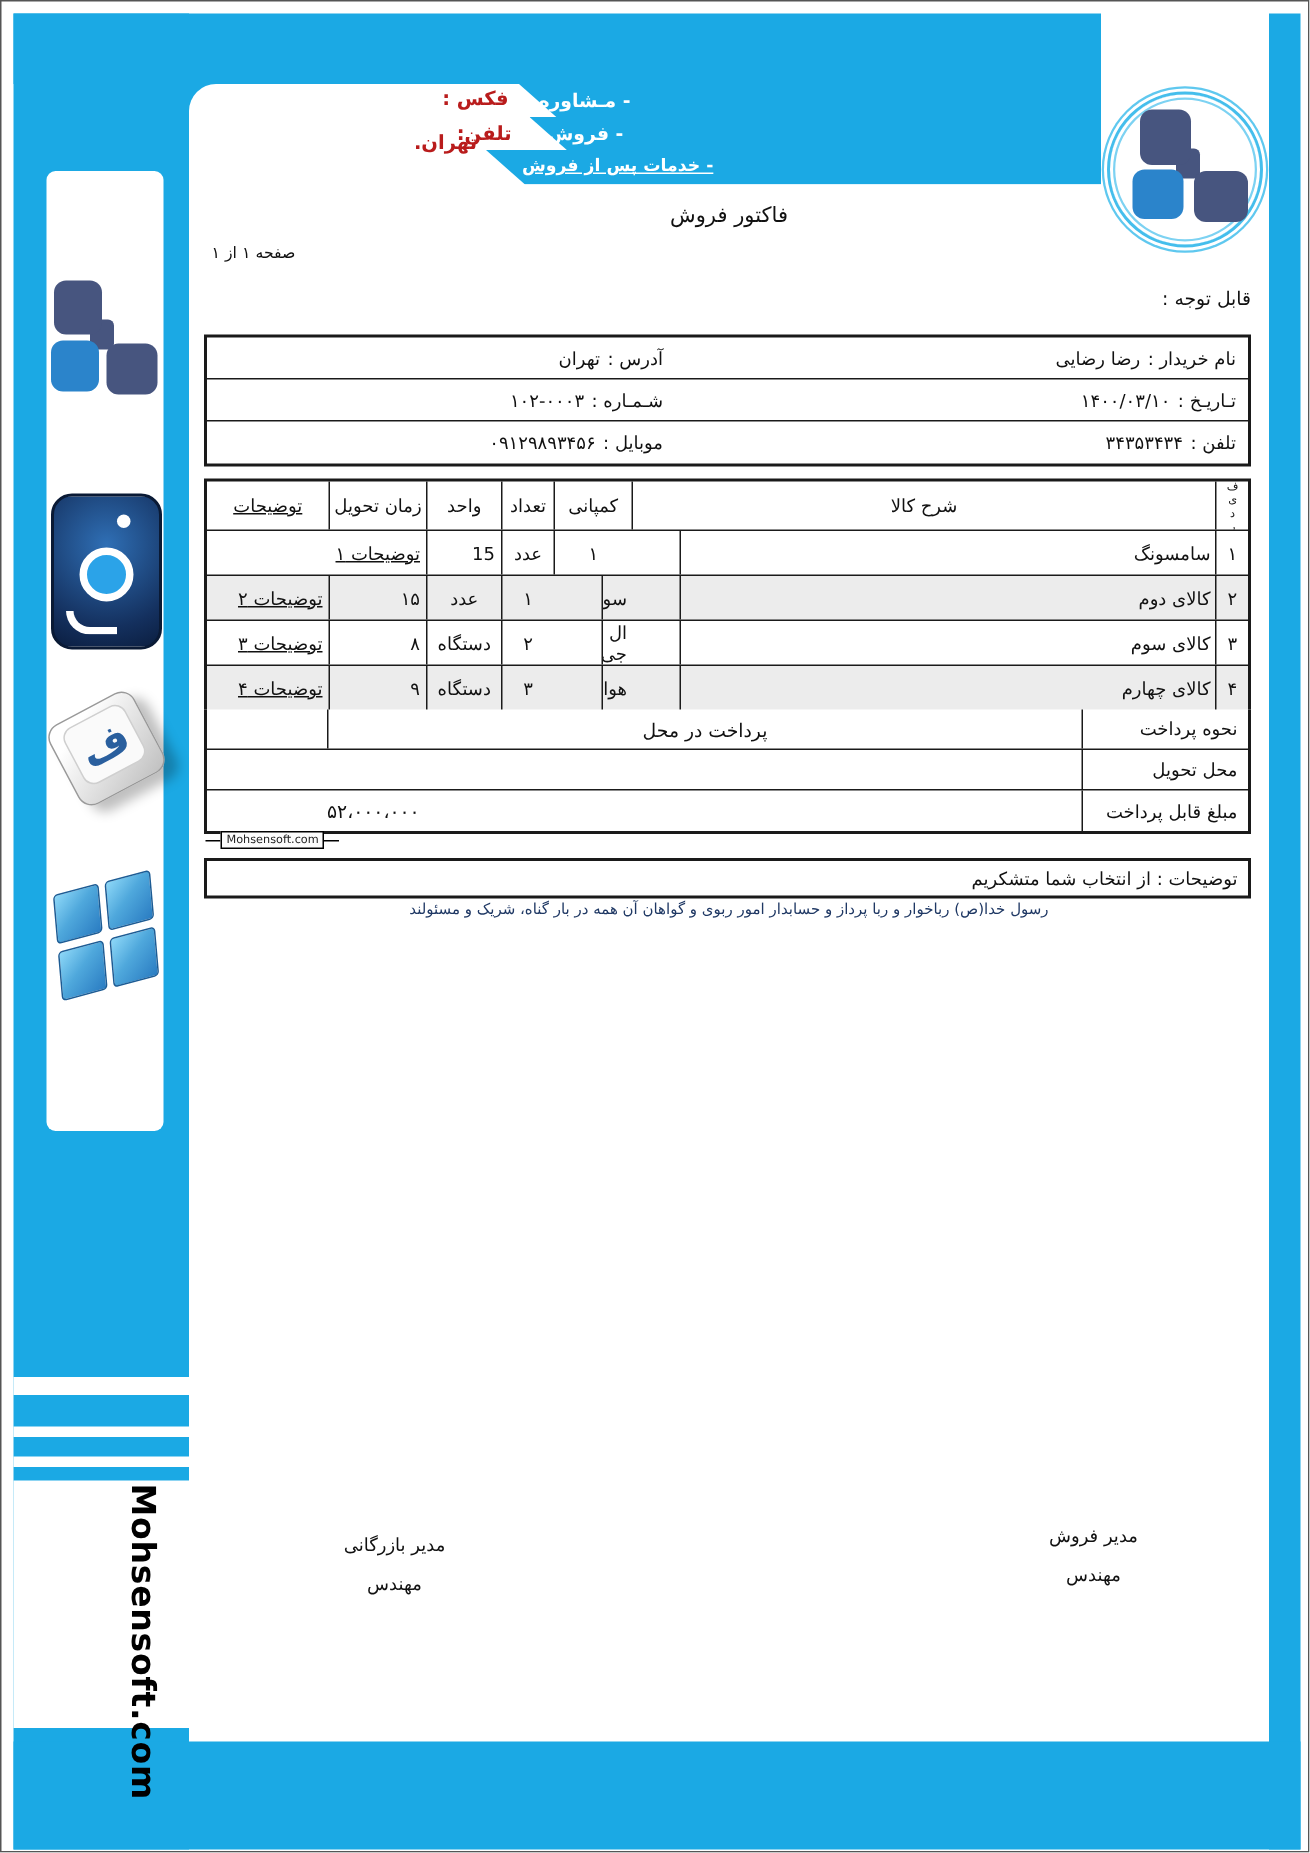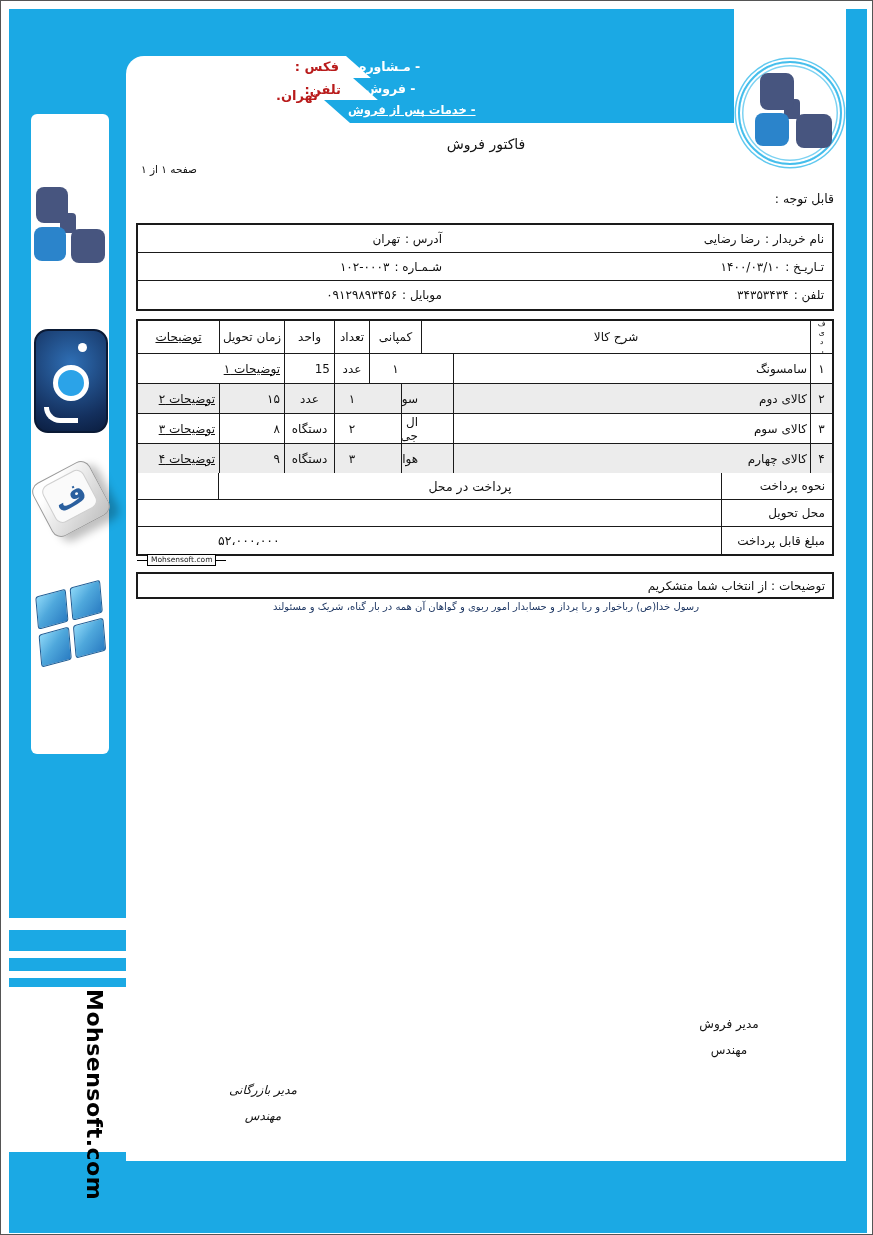--- a/index.html
+++ b/index.html
@@ -130,21 +130,21 @@
 
   
   #notes-box{left:135px;top:571px;width:698px;height:27px;border:2px solid #1a1a1a;
     direction:rtl;display:flex;align-items:center;padding-right:7px;font-size:12px;z-index:5;background:#fff;}
   #quote-line{left:125px;top:600px;width:720px;text-align:center;direction:rtl;
     font-size:10px;color:#1F3864;z-index:5;}
 
   
   .sig{z-index:5;text-align:center;font-size:12px;color:#111;direction:rtl;}
   #sig-right{left:668px;top:1016px;width:120px;}
-  #sig-left{left:202px;top:1082px;width:120px;font-style:italic;}
+  #sig-left{left:202px;top:1022px;width:120px;}
   .sig div{margin-bottom:12px;}
 </style>
 </head>
 <body>
 
 <div id="page">
 
   <div class="abs blue" id="left-strip"></div>
   <div class="abs blue" id="right-strip"></div>
   <div class="abs blue" id="bottom-band"></div>

